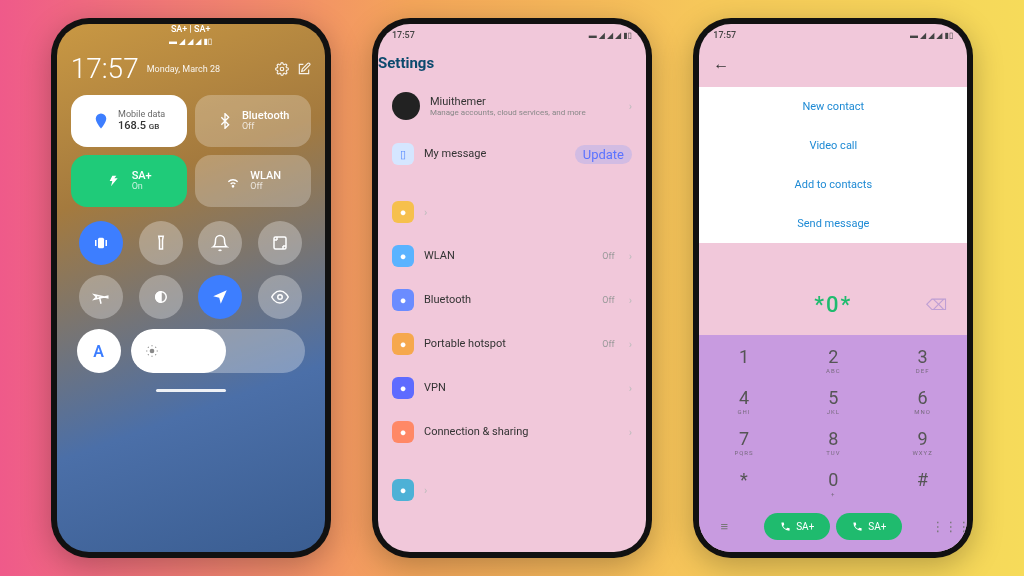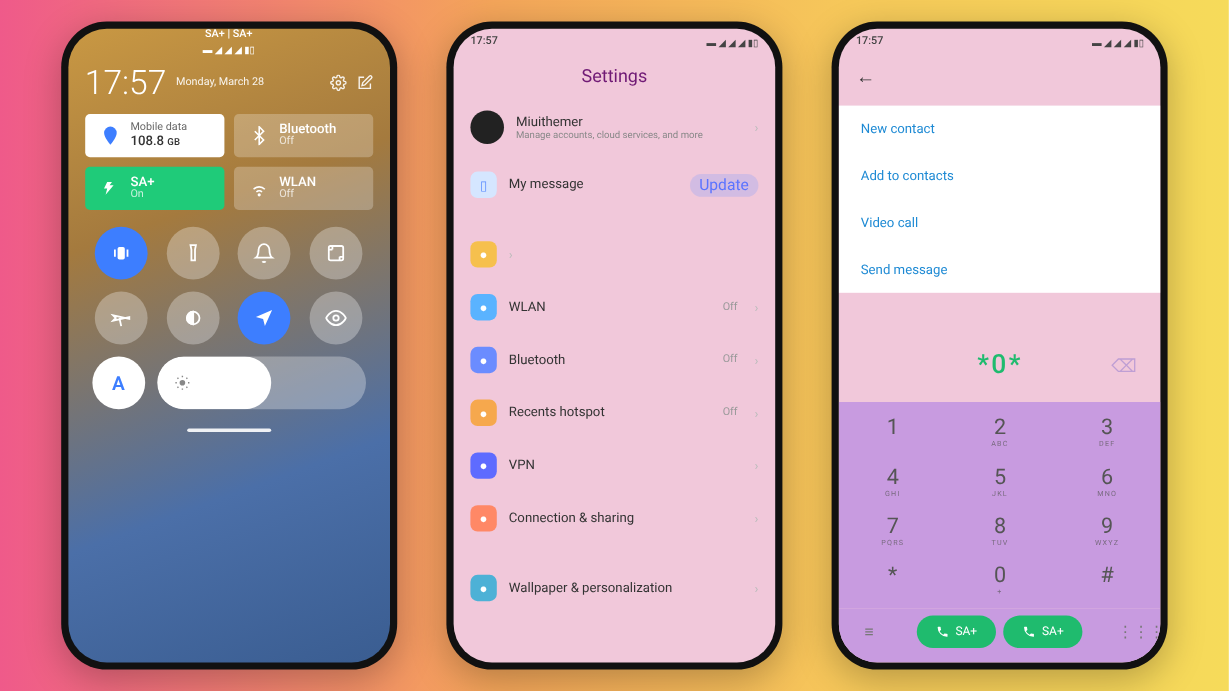--- a/index.html
+++ b/index.html
@@ -50,26 +50,27 @@
   background: linear-gradient(160deg, #c99843 0%, #a47a3e 30%, #4b6fa8 70%, #3a5d91 100%);
 }
 .cc-status { color: #fff; flex-direction: column; }
 .cc-header { display: flex; align-items: center; padding: 6px 14px 10px; color: #fff; gap: 8px; }
 .cc-time { font-size: 28px; font-weight: 300; }
 .cc-date { font-size: 9px; opacity: 0.9; flex: 1; }
 .cc-header-icons { display: flex; gap: 8px; opacity: 0.9; }
 .cc-header-icons span { width: 14px; height: 14px; display: flex; align-items: center; justify-content: center; }
 .cc-grid { display: grid; grid-template-columns: 1fr 1fr; gap: 8px; padding: 0 14px; }
 .cc-tile {
-  border-radius: 4px;
+  border-radius: 16px;
   padding: 10px 12px;
   display: flex;
   align-items: center;
   gap: 8px;
-  height: 36px;
+  height: 52px;
+  justify-content: center;
 }
 .cc-tile-white { background: #fff; color: #333; }
 .cc-tile-glass { background: rgba(255,255,255,0.25); color: #fff; }
 .cc-tile-green { background: #1fcb79; color: #fff; }
 .cc-tile-icon { width: 18px; height: 18px; display: flex; align-items: center; justify-content: center; }
 .cc-tile-text { display: flex; flex-direction: column; line-height: 1.1; }
 .cc-tile-title { font-size: 11px; font-weight: 500; }
 .cc-tile-sub { font-size: 9px; opacity: 0.75; }
 .cc-circles { display: grid; grid-template-columns: repeat(4, 1fr); gap: 10px; padding: 14px 20px 10px; justify-items: center; }
 .cc-circle {
@@ -84,21 +85,21 @@
 .cc-slider {
   flex: 1; height: 44px; background: rgba(255,255,255,0.3);
   border-radius: 22px; position: relative; overflow: hidden;
 }
 .cc-slider-fill { position: absolute; left: 0; top: 0; bottom: 0; width: 55%; background: #fff; border-radius: 22px; display: flex; align-items: center; padding-left: 14px; color: #666; }
 .cc-handle { width: 70px; height: 3px; background: #fff; border-radius: 2px; margin: 16px auto 0; opacity: 0.9; }
 
 
 .set-screen { background: #f1c8da; }
 .set-status { color: #444; }
-.set-title { text-align: center; font-size: 15px; padding: 8px 0; color: #701a75; font-weight: 400; }
+.set-title { font-size: 15px; padding: 8px 0; color: #0c4a6e; font-weight: 700; }
 .set-search {
   margin: 0 0 0 0; background: #f1b047; padding: 10px 14px;
   display: flex; align-items: center; gap: 8px; color: #b86a1f; font-size: 11px;
   border-bottom: 3px solid #2fb9b9;
 }
 .set-list { }
 .set-item {
   display: flex; align-items: center; gap: 10px;
   padding: 11px 14px; font-size: 11px; color: #333;
 }
@@ -117,21 +118,21 @@
 .set-chev { color: #bbb; font-size: 11px; }
 .set-gap { height: 14px; }
 
 
 .dial-screen { background: #f1c8da; display: flex; flex-direction: column; }
 .dial-status { color: #444; }
 .dial-header { display: flex; align-items: center; padding: 8px 14px; gap: 18px; color: #333; }
 .dial-back { font-size: 16px; }
 .dial-title { font-size: 14px; font-weight: 500; flex: 1; text-align: center; margin-right: 28px; }
 .dial-menu { background: #fff; margin: 6px 0 0; }
-.dial-menu-item { padding: 13px 18px; font-size: 11px; color: #1e8ad4; }
+.dial-menu-item { padding: 13px 18px; font-size: 11px; color: #1e8ad4; text-align: center; }
 .dial-input-area {
   margin-top: auto;
   display: flex; align-items: center; justify-content: center;
   padding: 18px 14px; gap: 20px; position: relative;
 }
 .dial-input { color: #1fbb6e; font-size: 22px; font-weight: 500; flex: 1; text-align: center; letter-spacing: 2px; }
 .dial-backspace { position: absolute; right: 20px; color: #bf9fd4; font-size: 15px; }
 .dial-pad {
   background: #c89be0;
   display: grid; grid-template-columns: repeat(3, 1fr);
@@ -183,21 +184,21 @@
     </div>
     <div class="cc-grid">
       <div class="cc-tile cc-tile-white">
         <span class="cc-tile-icon">
             <svg viewBox="0 0 24 24" width="18" height="18" fill="#3d7eff">
               <path d="M12 2a7 7 0 0 0-7 7c0 5 7 13 7 13s7-8 7-13a7 7 0 0 0-7-7z"></path>
             </svg>
           </span>
         <span class="cc-tile-text">
           <span class="cc-tile-sub">Mobile data</span>
-          <span class="cc-tile-title"><span>108.8</span> <span style="font-size:8px">GB</span></span>
+          <span class="cc-tile-title"><span>168.5</span> <span style="font-size:8px">GB</span></span>
         </span>
       </div>
       <div class="cc-tile cc-tile-glass">
         <span class="cc-tile-icon">
             <svg viewBox="0 0 24 24" width="16" height="16" fill="none" stroke="#fff" stroke-width="2">
               <path d="M6.5 6.5l11 11L12 23V1l5.5 5.5-11 11"></path>
             </svg>
           </span>
         <span class="cc-tile-text">
           <span class="cc-tile-title">Bluetooth</span>
@@ -333,21 +334,21 @@
     <div class="set-item-icon" style="background:#6b8cff;color:#fff">●</div>
     <div class="set-item-text">
               <span class="set-item-title">Bluetooth</span>
             </div>
     <span class="set-item-right">Off</span>
     <span class="set-chev">›</span>
           </div>
           <div class="set-item">
     <div class="set-item-icon" style="background:#f6a84d;color:#fff">●</div>
     <div class="set-item-text">
-              <span class="set-item-title">Recents hotspot</span>
+              <span class="set-item-title">Portable hotspot</span>
             </div>
     <span class="set-item-right">Off</span>
     <span class="set-chev">›</span>
           </div>
           <div class="set-item">
     <div class="set-item-icon" style="background:#5e6bff;color:#fff">●</div>
     <div class="set-item-text">
               <span class="set-item-title">VPN</span>
             </div>
 
@@ -359,23 +360,20 @@
               <span class="set-item-title">Connection &amp; sharing</span>
             </div>
 
     <span class="set-chev">›</span>
           </div>
         </div>
       <div class="set-gap"></div>
       <div id="set-items2">
           <div class="set-item">
     <div class="set-item-icon" style="background:#4db1d6;color:#fff">●</div>
-    <div class="set-item-text">
-              <span class="set-item-title">Wallpaper &amp; personalization</span>
-            </div>
     <span class="set-chev">›</span>
           </div>
           <div class="set-item">
     
     
     </div>
         </div>
     </div>
   </div>
 </div>
@@ -384,22 +382,22 @@
   <div class="screen dial-screen">
     <div class="status-bar dial-status">
       <span>17:57</span>
       <span class="status-icons">▬ ◢ ◢ ◢ ▮▯</span>
     </div>
     <div class="dial-header">
       <span class="dial-back">←</span>
     </div>
     <div class="dial-menu" id="dial-menu">
         <div class="dial-menu-item">New contact</div>
+        <div class="dial-menu-item">Video call</div>
         <div class="dial-menu-item">Add to contacts</div>
-        <div class="dial-menu-item">Video call</div>
         <div class="dial-menu-item">Send message</div>
       </div>
     <div class="dial-input-area">
       <div class="dial-input">*0*</div>
       <div class="dial-backspace">⌫</div>
     </div>
     <div class="dial-pad" id="dial-pad">
         <div class="dial-key">
           <div class="dial-key-num">1</div>
           <div class="dial-key-let"></div>

